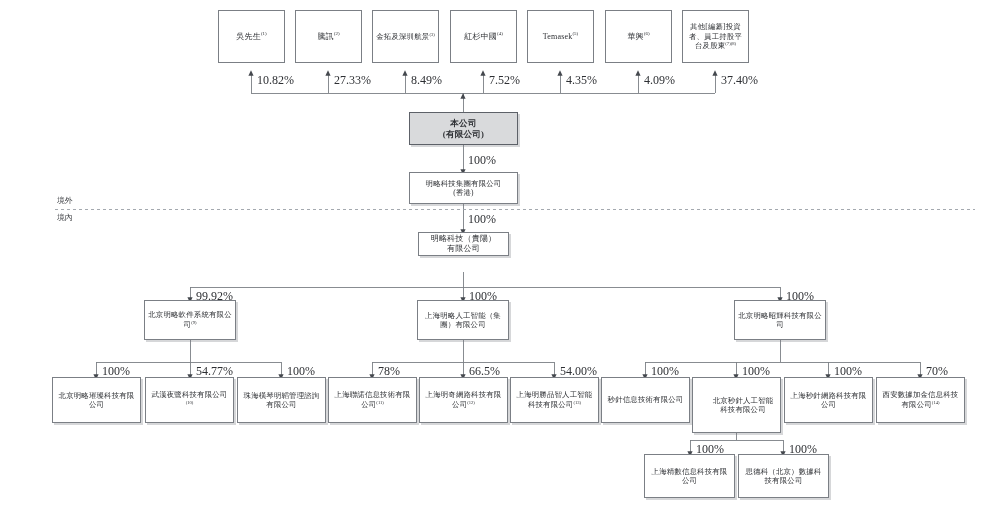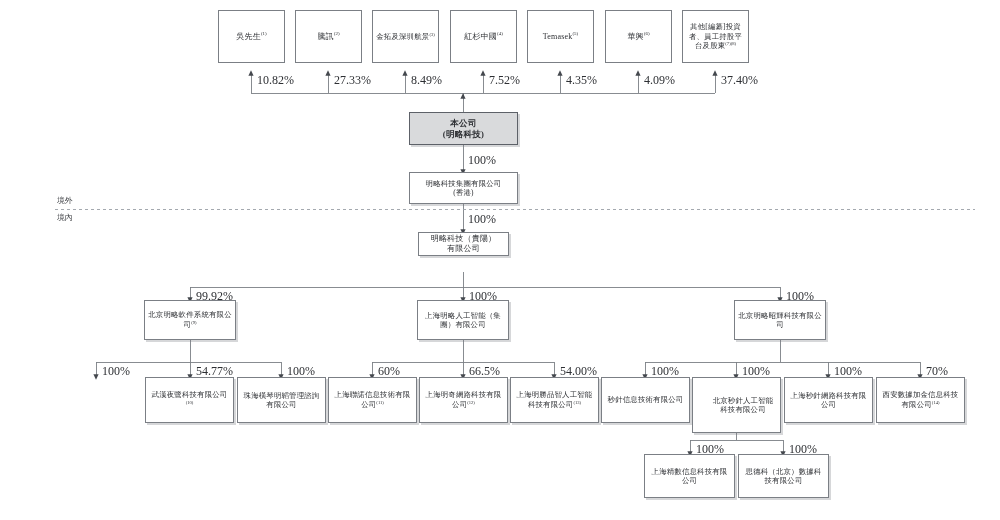--- a/index.html
+++ b/index.html
@@ -144,21 +144,21 @@
   <div class="pct" style="left:334px; top:73px;">27.33%</div>
   <div class="pct" style="left:411px; top:73px;">8.49%</div>
   <div class="pct" style="left:489px; top:73px;">7.52%</div>
   <div class="pct" style="left:566px; top:73px;">4.35%</div>
   <div class="pct" style="left:644px; top:73px;">4.09%</div>
   <div class="pct" style="left:721px; top:73px;">37.40%</div>
 
   <div class="node s12 highlight shadow" style="left:409px; top:112px; width:109px; height:33px;text-align:center;">
     <span class="txt">
       <span>本公司</span><br>
-      <span>(明略科技)</span>
+      <span>(有限公司)</span>
     </span>
   </div>
   <div class="pct" style="left:468px; top:153px;">100%</div>
 
   <div class="node s10 shadow" style="left:409px; top:172px; width:109px; height:32px;">
     <span class="txt">
       <span>明略科技集團有限公司</span><br>
       <span>(香港)</span>
     </span>
   </div>
@@ -184,28 +184,31 @@
   <div class="node s10 shadow" style="left:417px; top:300px; width:92px; height:40px;">
     <span class="txt"><span>上海明略人工智能（集團）有限公司</span></span>
   </div>
   <div class="node s10 shadow" style="left:734px; top:300px; width:92px; height:40px;">
     <span class="txt"><span>北京明略昭輝科技有限公司</span></span>
   </div>
 
   <div class="pct" style="left:102px; top:364px;">100%</div>
   <div class="pct" style="left:196px; top:364px;">54.77%</div>
   <div class="pct" style="left:287px; top:364px;">100%</div>
-  <div class="pct" style="left:378px; top:364px;">60%</div>
+  <div class="pct" style="left:378px; top:364px;">78%</div>
   <div class="pct" style="left:469px; top:364px;">66.5%</div>
   <div class="pct" style="left:560px; top:364px;">54.00%</div>
   <div class="pct" style="left:651px; top:364px;">100%</div>
   <div class="pct" style="left:742px; top:364px;">100%</div>
   <div class="pct" style="left:834px; top:364px;">100%</div>
   <div class="pct" style="left:926px; top:364px;">70%</div>
 
+  <div class="node s10 shadow" style="left:52px; top:377px; width:89px; height:46px;">
+    <span class="txt"><span>北京明略璀璨科技有限公司</span></span>
+  </div>
   <div class="node s10 shadow" style="left:145px; top:377px; width:89px; height:46px;">
     <span class="txt"><span>武漢夜鷺科技有限公司</span><sup>(10)</sup></span>
   </div>
   <div class="node s10 shadow" style="left:237px; top:377px; width:89px; height:46px;">
     <span class="txt"><span>珠海橫琴明韜管理諮詢有限公司</span></span>
   </div>
   <div class="node s10 shadow" style="left:328px; top:377px; width:89px; height:46px;">
     <span class="txt"><span>上海聯諾信息技術有限公司</span><sup>(11)</sup></span>
   </div>
   <div class="node s10 shadow" style="left:419px; top:377px; width:89px; height:46px;">

